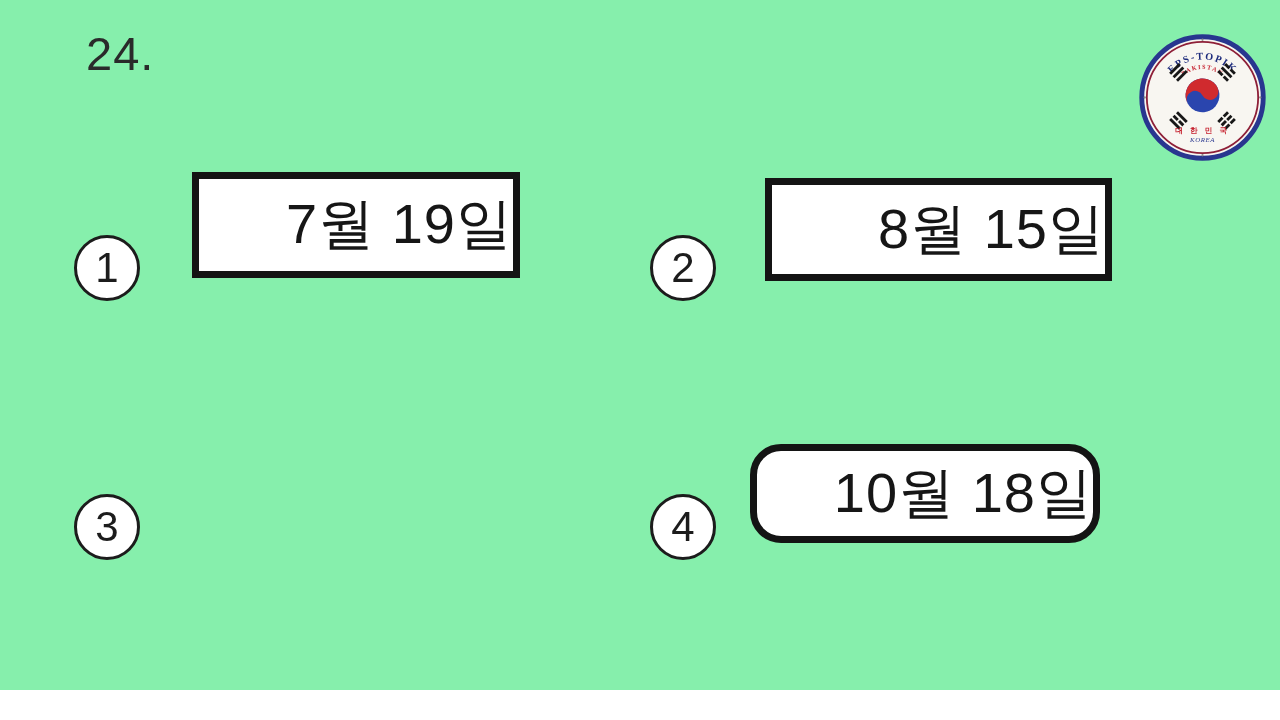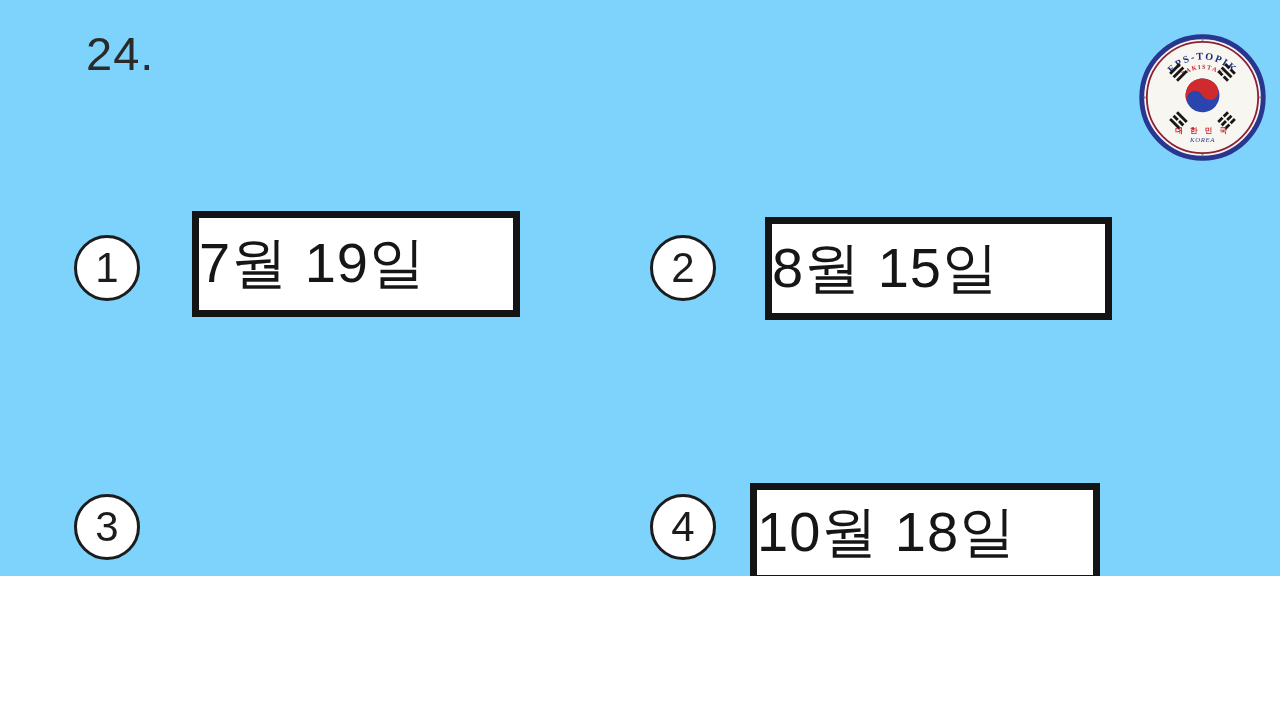--- a/index.html
+++ b/index.html
@@ -1,48 +1,48 @@
 <!DOCTYPE html>
 <html><head>
 <meta charset="utf-8">
 <style>
   * { margin:0; padding:0; box-sizing:border-box; }
   html,body { background:#ffffff; }
   .stage {
-    position:relative; width:1280px; height:576px;
-    background:#7dd3fc; overflow:hidden;
+    position:relative; width:1280px; height:690px;
+    background:#86efac; overflow:hidden;
     font-family:"Liberation Sans","DejaVu Sans",sans-serif;
     color:#1d1d1d;
   }
   .q-number {
     position:absolute; left:86px; top:26px;
     font-size:47px; color:#2a2a2a; letter-spacing:1px;
   }
   .opt-circle {
     position:absolute; width:66px; height:66px;
     border:3px solid #1c1c1c; border-radius:50%;
     display:flex; align-items:center; justify-content:center;
     font-size:42px; color:#1c1c1c; background:#ffffff;
   }
   .opt-box {
     position:absolute; border:7px solid #141414; background:#ffffff;
-    display:flex; align-items:center; justify-content:flex-start;margin-top:39px;
+    display:flex; align-items:center; justify-content:flex-end;
   }
   .opt-label {
     font-size:56px; color:#161616; white-space:nowrap;
     letter-spacing:1px;
   }
   .c1 { left:74px;  top:235px; }
   .c2 { left:650px; top:235px; }
   .c3 { left:74px;  top:494px; }
   .c4 { left:650px; top:494px; }
   .b1 { left:192px; top:172px; width:328px; height:106px; }
   .b2 { left:765px; top:178px; width:347px; height:103px; }
   .b3 { left:198px; top:440px; width:348px; height:106px; }
-  .b4 { left:750px; top:444px; width:350px; height:99px; }
+  .b4 { left:750px; top:444px; width:350px; height:99px;border-radius:31px; }
   .logo {
     position:absolute; left:1139px; top:34px; width:127px; height:127px;
   }
 </style>
 </head>
 <body>
 
 <div class="stage">
 
   <div class="q-number">24.</div>

